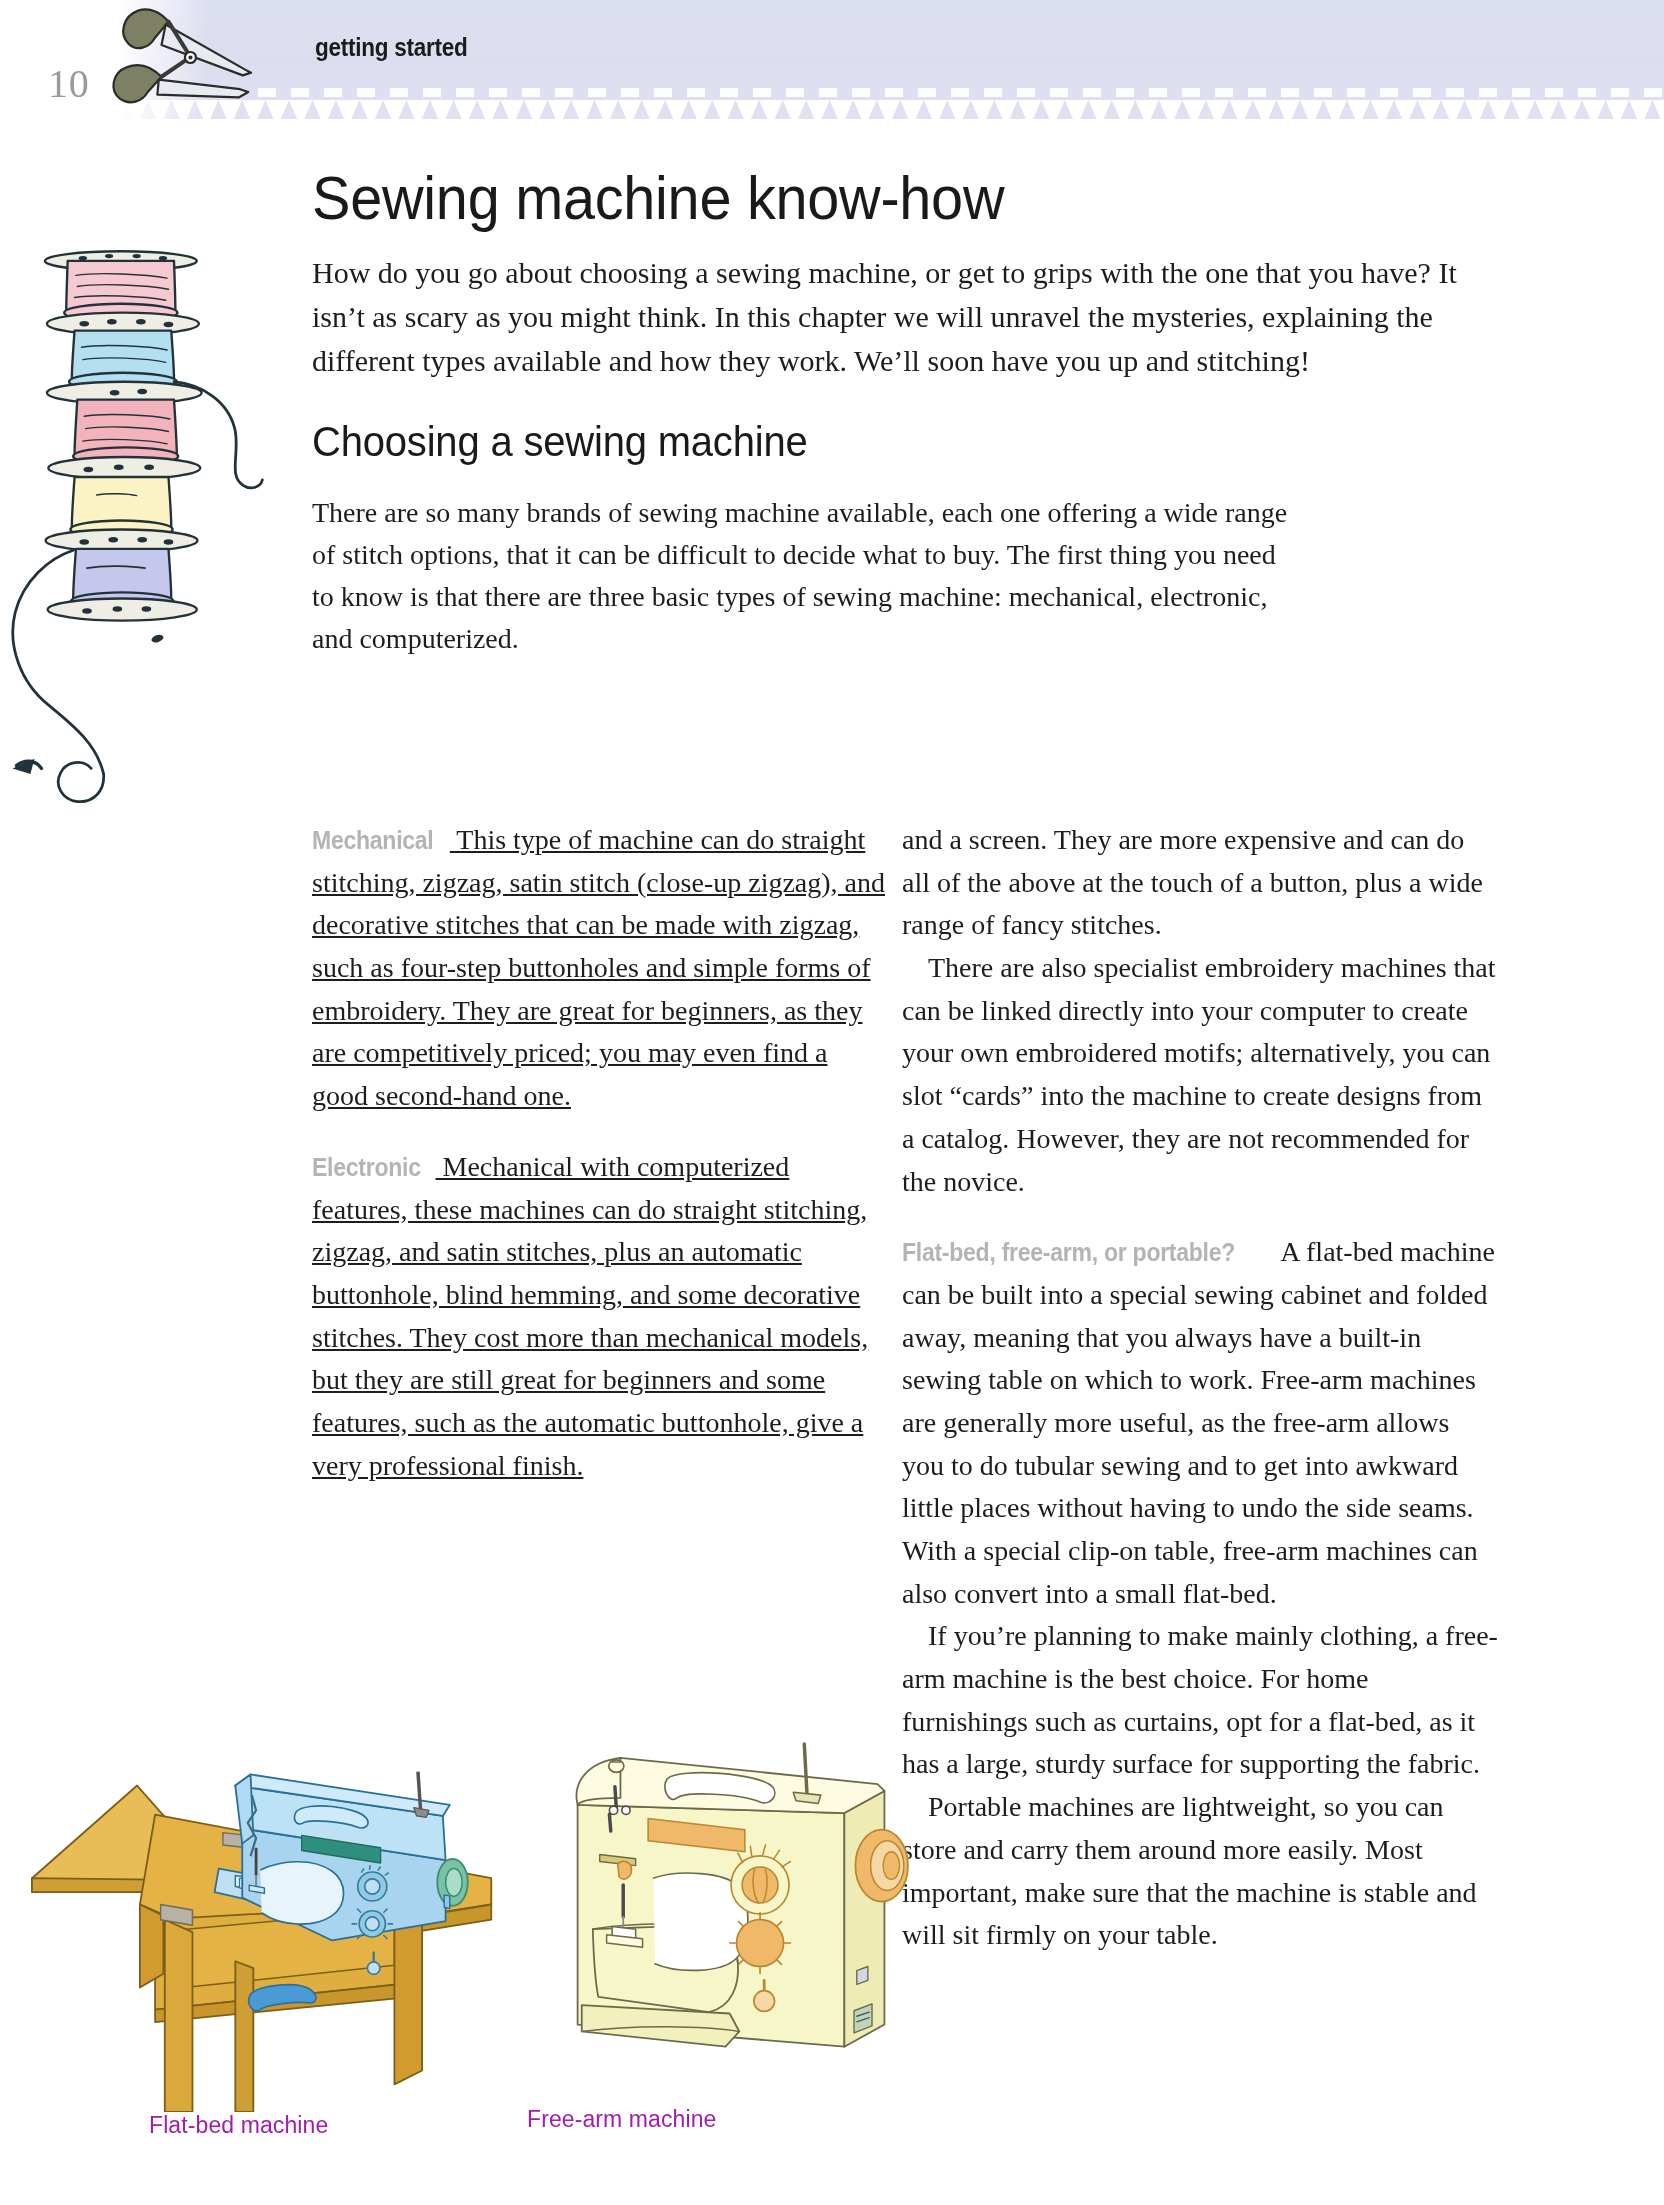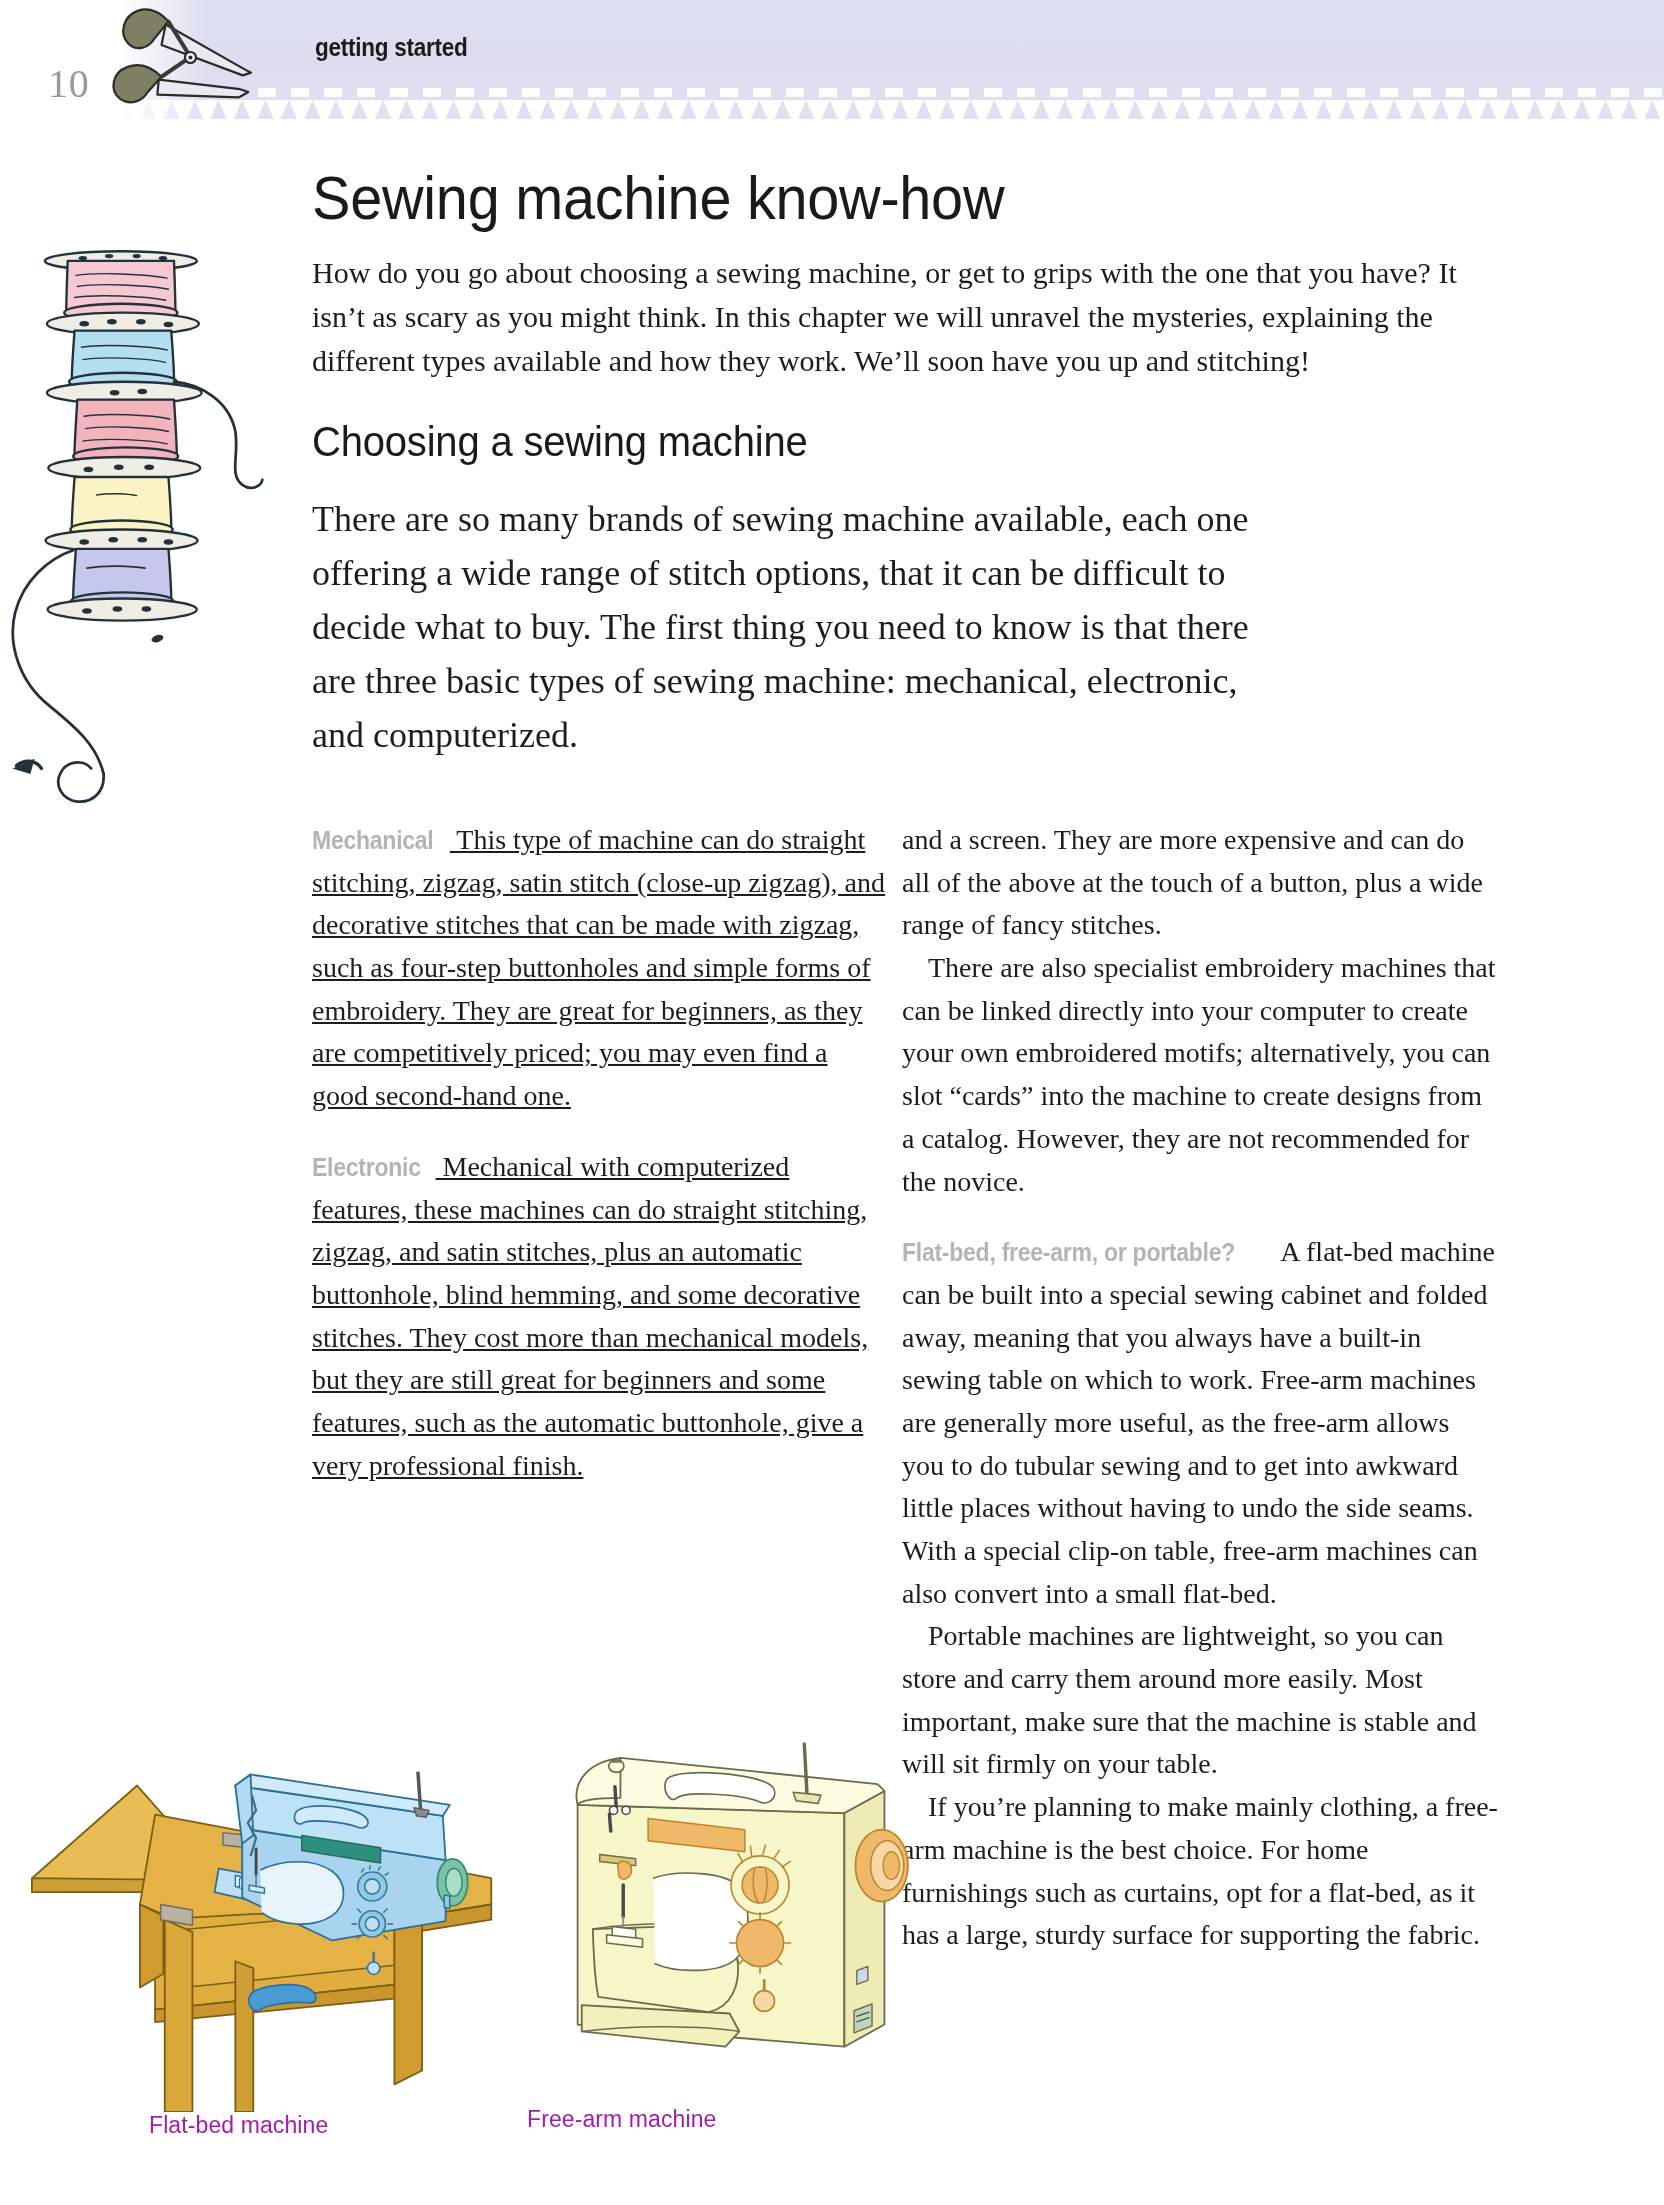--- a/index.html
+++ b/index.html
@@ -133,21 +133,21 @@
     font-size: 43px;
     line-height: 1.05;
     letter-spacing: -0.2px;
     color: #1a1a1a;
     transform: scaleX(0.93);
     transform-origin: left top;
   }
   p.section-lead {
     margin: 28px 0 0 0;
     width: 982px;
-    font-size: 36px;
+    font-size: 28px;
     line-height: 1.5;
     color: #1d1d1d;
   }
 
   
   .columns {
     position: absolute;
     left: 312px;
     top: 819px;
     width: 1237px;
@@ -361,22 +361,22 @@
 
   <div class="col col-left">
     <p><span class="runin">Mechanical</span><span> This type of machine can do straight stitching, zigzag, satin stitch (close-up zigzag), and decorative stitches that can be made with zigzag, such as four-step buttonholes and simple forms of embroidery. They are great for beginners, as they are competitively priced; you may even find a good second-hand one.</span></p>
     <p class="para-gap"><span class="runin">Electronic</span><span> Mechanical with computerized features, these machines can do straight stitching, zigzag, and satin stitches, plus an automatic buttonhole, blind hemming, and some decorative stitches. They cost more than mechanical models, but they are still great for beginners and some features, such as the automatic buttonhole, give a very professional finish.</span></p>
   </div>
 
   <div class="col col-right">
     <p><span>and a screen. They are more expensive and can do all of the above at the touch of a button, plus a wide range of fancy stitches.</span></p>
     <p class="indent"><span>There are also specialist embroidery machines that can be linked directly into your computer to create your own embroidered motifs; alternatively, you can slot “cards” into the machine to create designs from a catalog. However, they are not recommended for the novice.</span></p>
     <p class="para-gap"><span class="runin">Flat-bed, free-arm, or portable?</span><span> A flat-bed machine can be built into a special sewing cabinet and folded away, meaning that you always have a built-in sewing table on which to work. Free-arm machines are generally more useful, as the free-arm allows you to do tubular sewing and to get into awkward little places without having to undo the side seams. With a special clip-on table, free-arm machines can also convert into a small flat-bed.</span></p>
+    <p class="indent"><span>If you’re planning to make mainly clothing, a free-arm machine is the best choice. For home furnishings such as curtains, opt for a flat-bed, as it has a large, sturdy surface for supporting the fabric.</span></p>
     <p class="indent"><span>Portable machines are lightweight, so you can store and carry them around more easily. Most important, make sure that the machine is stable and will sit firmly on your table.</span></p>
-    <p class="indent"><span>If you’re planning to make mainly clothing, a free-arm machine is the best choice. For home furnishings such as curtains, opt for a flat-bed, as it has a large, sturdy surface for supporting the fabric.</span></p>
   </div>
 
 </div>
 
 <svg class="figure-flatbed" viewBox="0 0 740 600">
   <g stroke="#7a5f16" stroke-width="2.6" stroke-linejoin="round">
 
     <polygon points="188,128 36,262 36,282 214,282 232,178" fill="#e9bd55"></polygon>
     <polygon points="36,262 36,282 214,282 214,264" fill="#cf9e34"></polygon>
 

